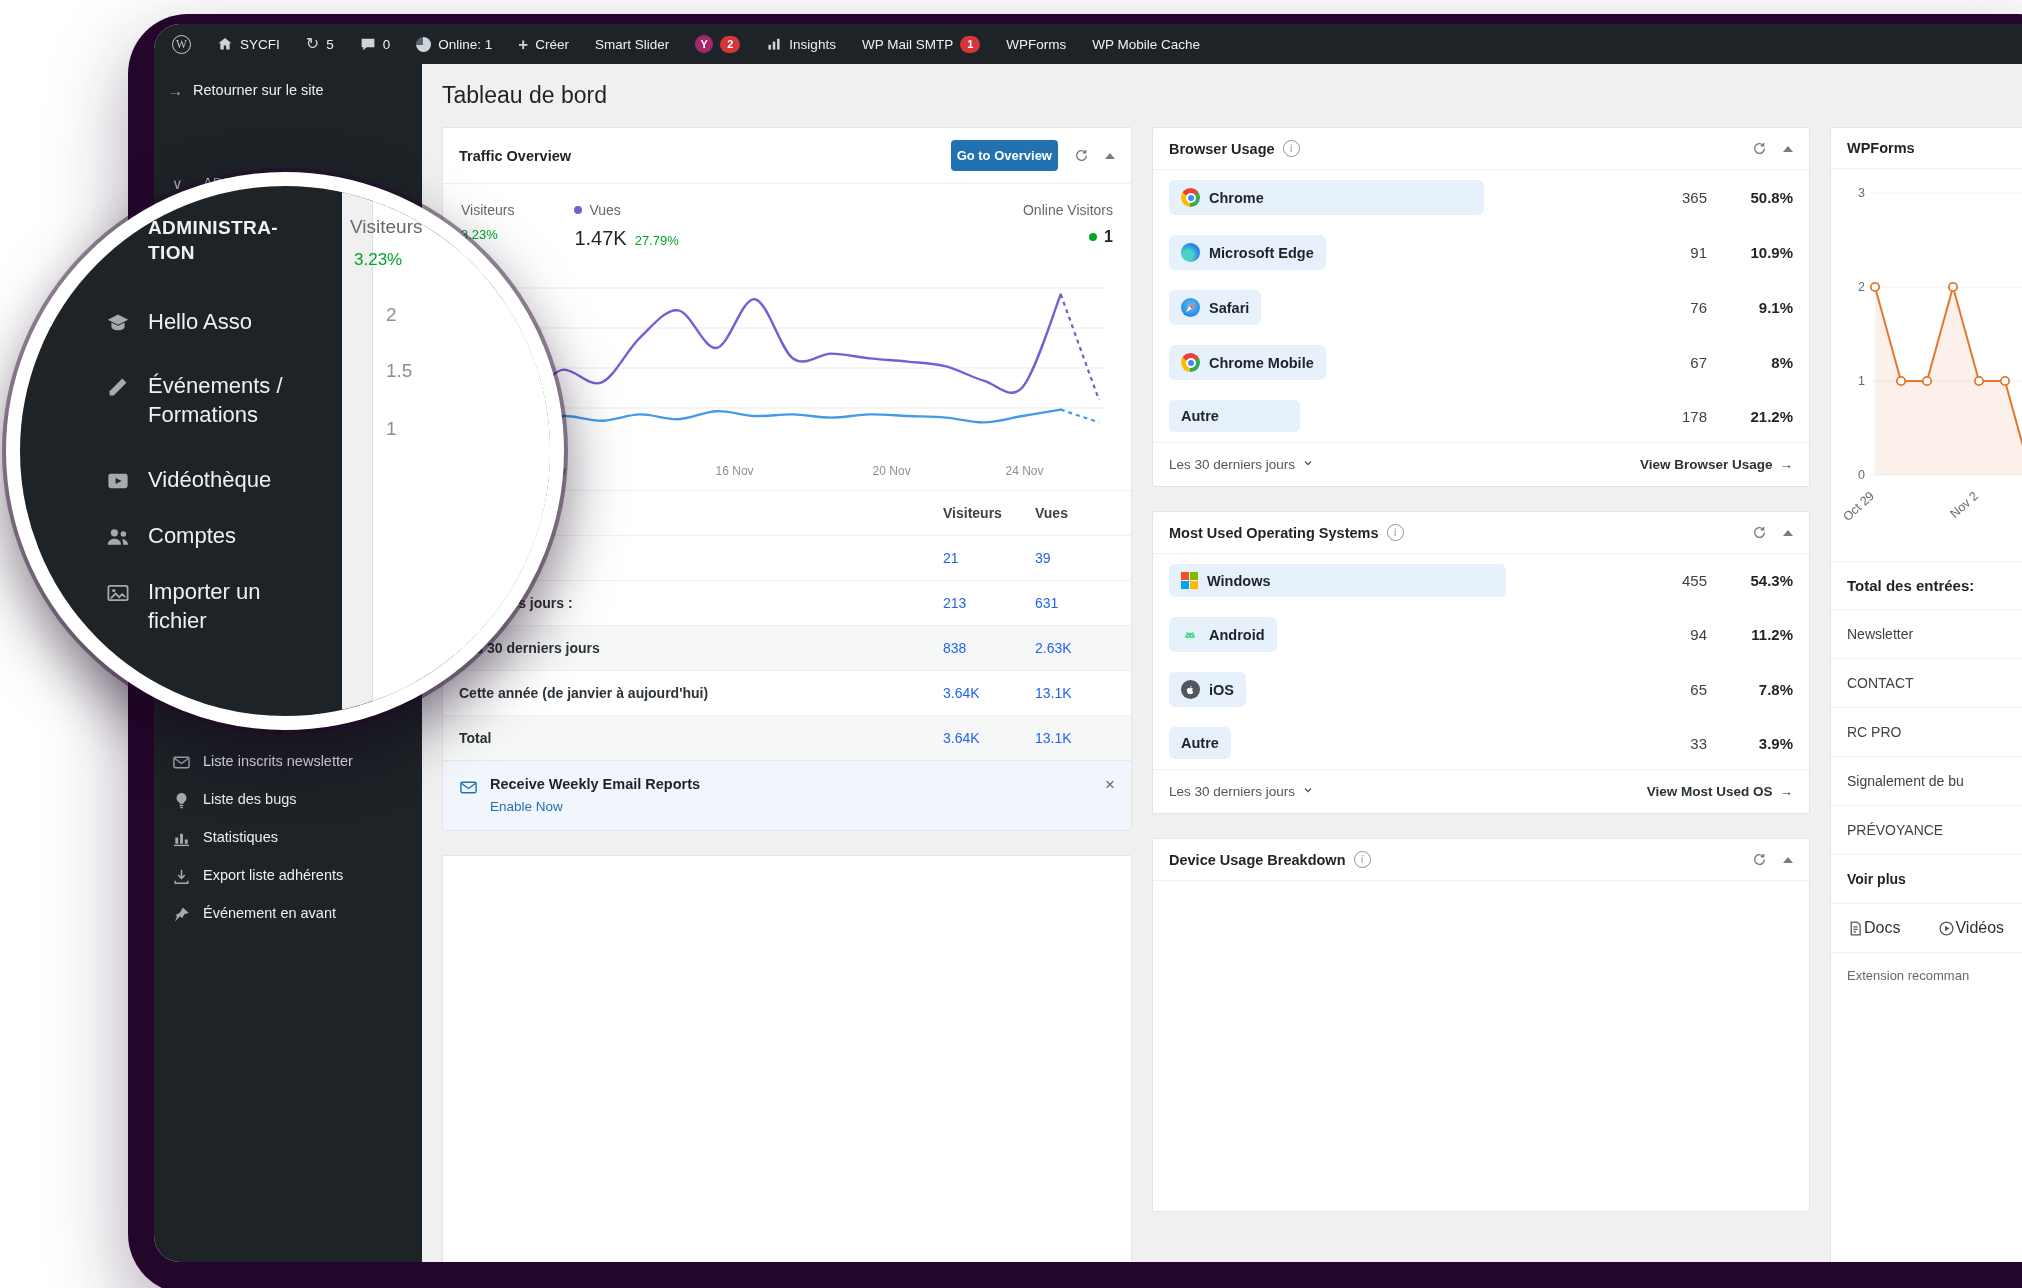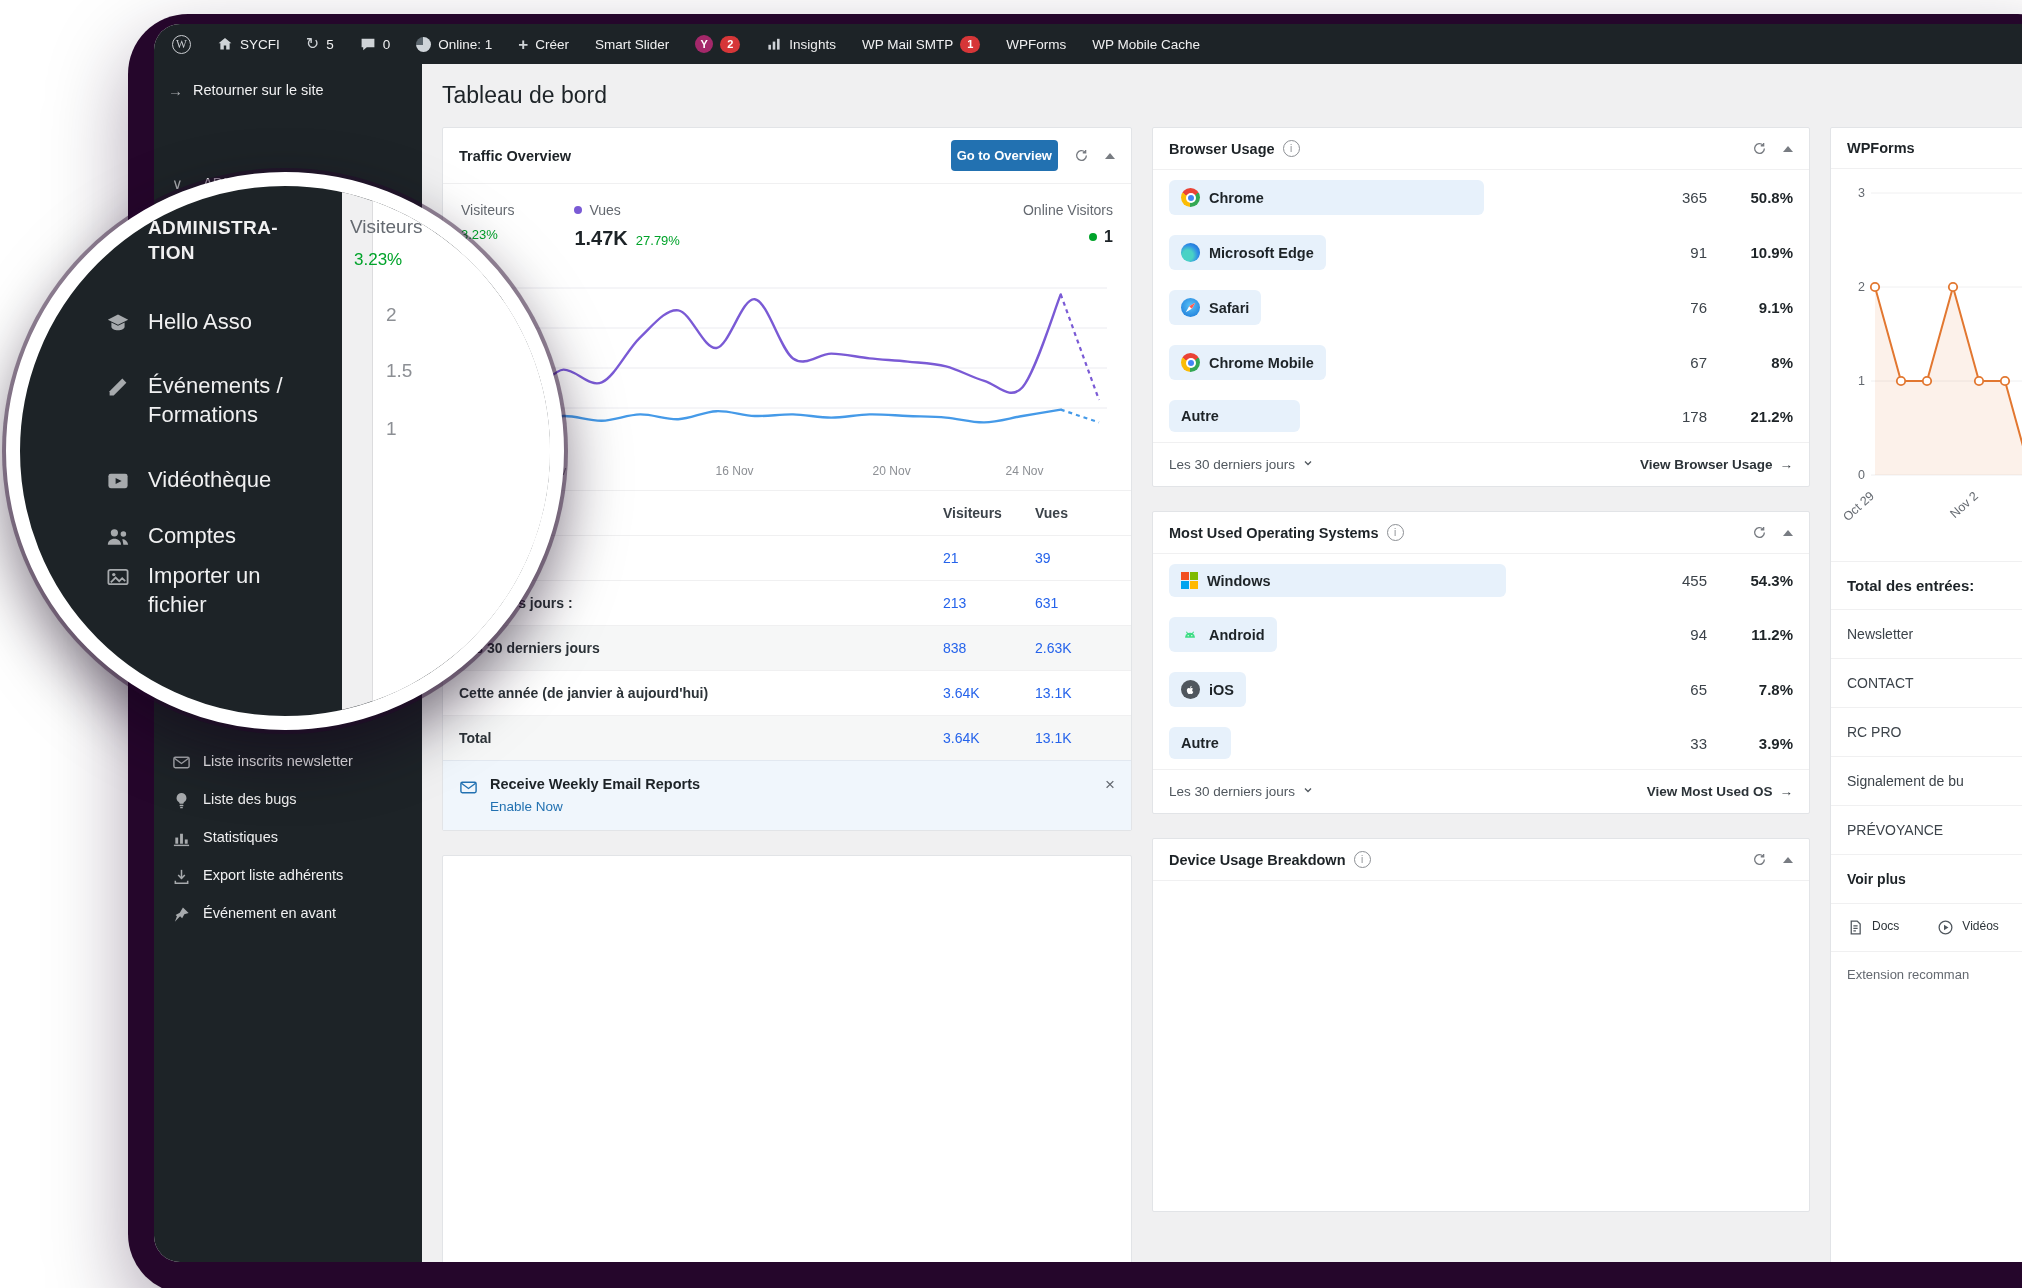--- a/index.html
+++ b/index.html
@@ -60,21 +60,21 @@
   .icon-refresh svg{width:15px;height:15px}
   .caret-up{width:0;height:0;border-left:5px solid transparent;border-right:5px solid transparent;
             border-bottom:6px solid #787c82;cursor:pointer}
   .btn-primary{background:#2271b1;color:#fff;font-weight:700;font-size:13px;padding:8px 6px;
                border-radius:4px;border:none;cursor:pointer;font-family:inherit}
   
   .stats{display:flex;gap:60px;padding:18px 18px 2px}
   .stat .lbl{color:#646970;font-size:14px;display:flex;gap:7px;align-items:center}
   .dot{width:8px;height:8px;border-radius:50%;display:inline-block}
   .stat .vals{display:flex;align-items:baseline;gap:8px;margin-top:9px}
-  .stat .num{font-size:20px;font-weight:700;color:#1d2327}
+  .stat .num{font-size:20px;font-weight:400;color:#1d2327}
   .up{color:#00a32a;font-size:13px}
   .stat.right{margin-left:auto;text-align:right}
   .ov{display:flex;align-items:center;gap:7px;justify-content:flex-end;margin-top:10px;
       font-weight:700;font-size:16px}
   .chart-wrap{padding:6px 14px 0}
   .xlabels{position:relative;height:20px;margin:4px 20px 6px 36px;color:#8c8f94;font-size:12px}
   .xlabels span{position:absolute;transform:translateX(-50%)}
   svg text{font-family:inherit}
   
   .trow{display:flex;align-items:center;padding:14px 16px;border-top:1px solid #f0f0f1;
@@ -124,21 +124,21 @@
   .period svg{width:12px;height:12px}
   .view-link{margin-left:auto;color:#2c3338;font-weight:600;cursor:pointer;display:inline-flex;gap:7px}
   .device-body{height:330px}
   
   .col-wpf .panel{min-height:1160px}
   .wpf-chart{padding:10px 6px 0 10px}
   .wpf-total{padding:15px 16px;font-weight:700;font-size:15px;color:#1d2327;border-top:1px solid #f0f0f1}
   .wpf-row{padding:16px 16px;border-top:1px solid #f0f0f1;font-size:14px;color:#3c434a;cursor:pointer}
   .wpf-row.more{font-weight:700;color:#1d2327}
   .wpf-links{display:flex;gap:38px;padding:15px 16px;border-top:1px solid #f0f0f1}
-  .wpf-link{display:inline-flex;gap:8px;align-items:flex-start;font-size:12px;color:#2c3338;cursor:pointer}
+  .wpf-link{display:inline-flex;gap:0;align-items:center;font-size:16px;color:#2c3338;cursor:pointer}
   .wpf-link .wic{display:inline-flex;color:#50575e}
   .wpf-link .wic svg{width:17px;height:17px}
   .wpf-note{padding:15px 16px 22px;border-top:1px solid #f0f0f1;font-size:13px;color:#646970}
   
   .lens{position:absolute;left:6px;top:172px;width:530px;height:530px;border-radius:50%;
         border:14px solid #fff;background:#1d2327;overflow:hidden;z-index:40;
         box-shadow:0 0 0 4px rgba(38,7,44,.45),0 26px 60px rgba(18,3,26,.55)}
   .lz-grey{position:absolute;top:0;bottom:0;left:322px;right:0;background:#f0f0f1}
   .lz-white{position:absolute;top:0;bottom:0;left:352px;right:0;background:#fff;
             border-left:1px solid #dcdcde}
@@ -743,21 +743,21 @@
         <span class="lens-ic">
           <svg viewBox="0 0 20 20" fill="currentColor">
             <circle cx="7" cy="6.5" r="3"></circle>
             <path d="M1.5 16.5c0-3 2.4-5 5.5-5s5.5 2 5.5 5z"></path>
             <circle cx="14.5" cy="7.5" r="2.3"></circle>
             <path d="M13.6 11.6c2.4.2 4.4 1.9 4.9 4.9h-4z"></path>
           </svg>
         </span>
         <span class="lens-txt">Comptes</span>
       </div>
-      <div class="lens-item" style="top:376px">
+      <div class="lens-item" style="top:392px">
         <span class="lens-ic">
           <svg viewBox="0 0 20 20" fill="none" stroke="currentColor" stroke-width="1.5">
             <rect x="2" y="4" width="16" height="12" rx="1.5"></rect>
             <circle cx="6.5" cy="8" r="1.4" fill="currentColor" stroke="none"></circle>
             <path d="M4 14.5l4-4 3 3 2.5-2.5 2.5 2.5"></path>
           </svg>
         </span>
         <span class="lens-txt">Importer un<br>fichier</span>
       </div>
     </div>

